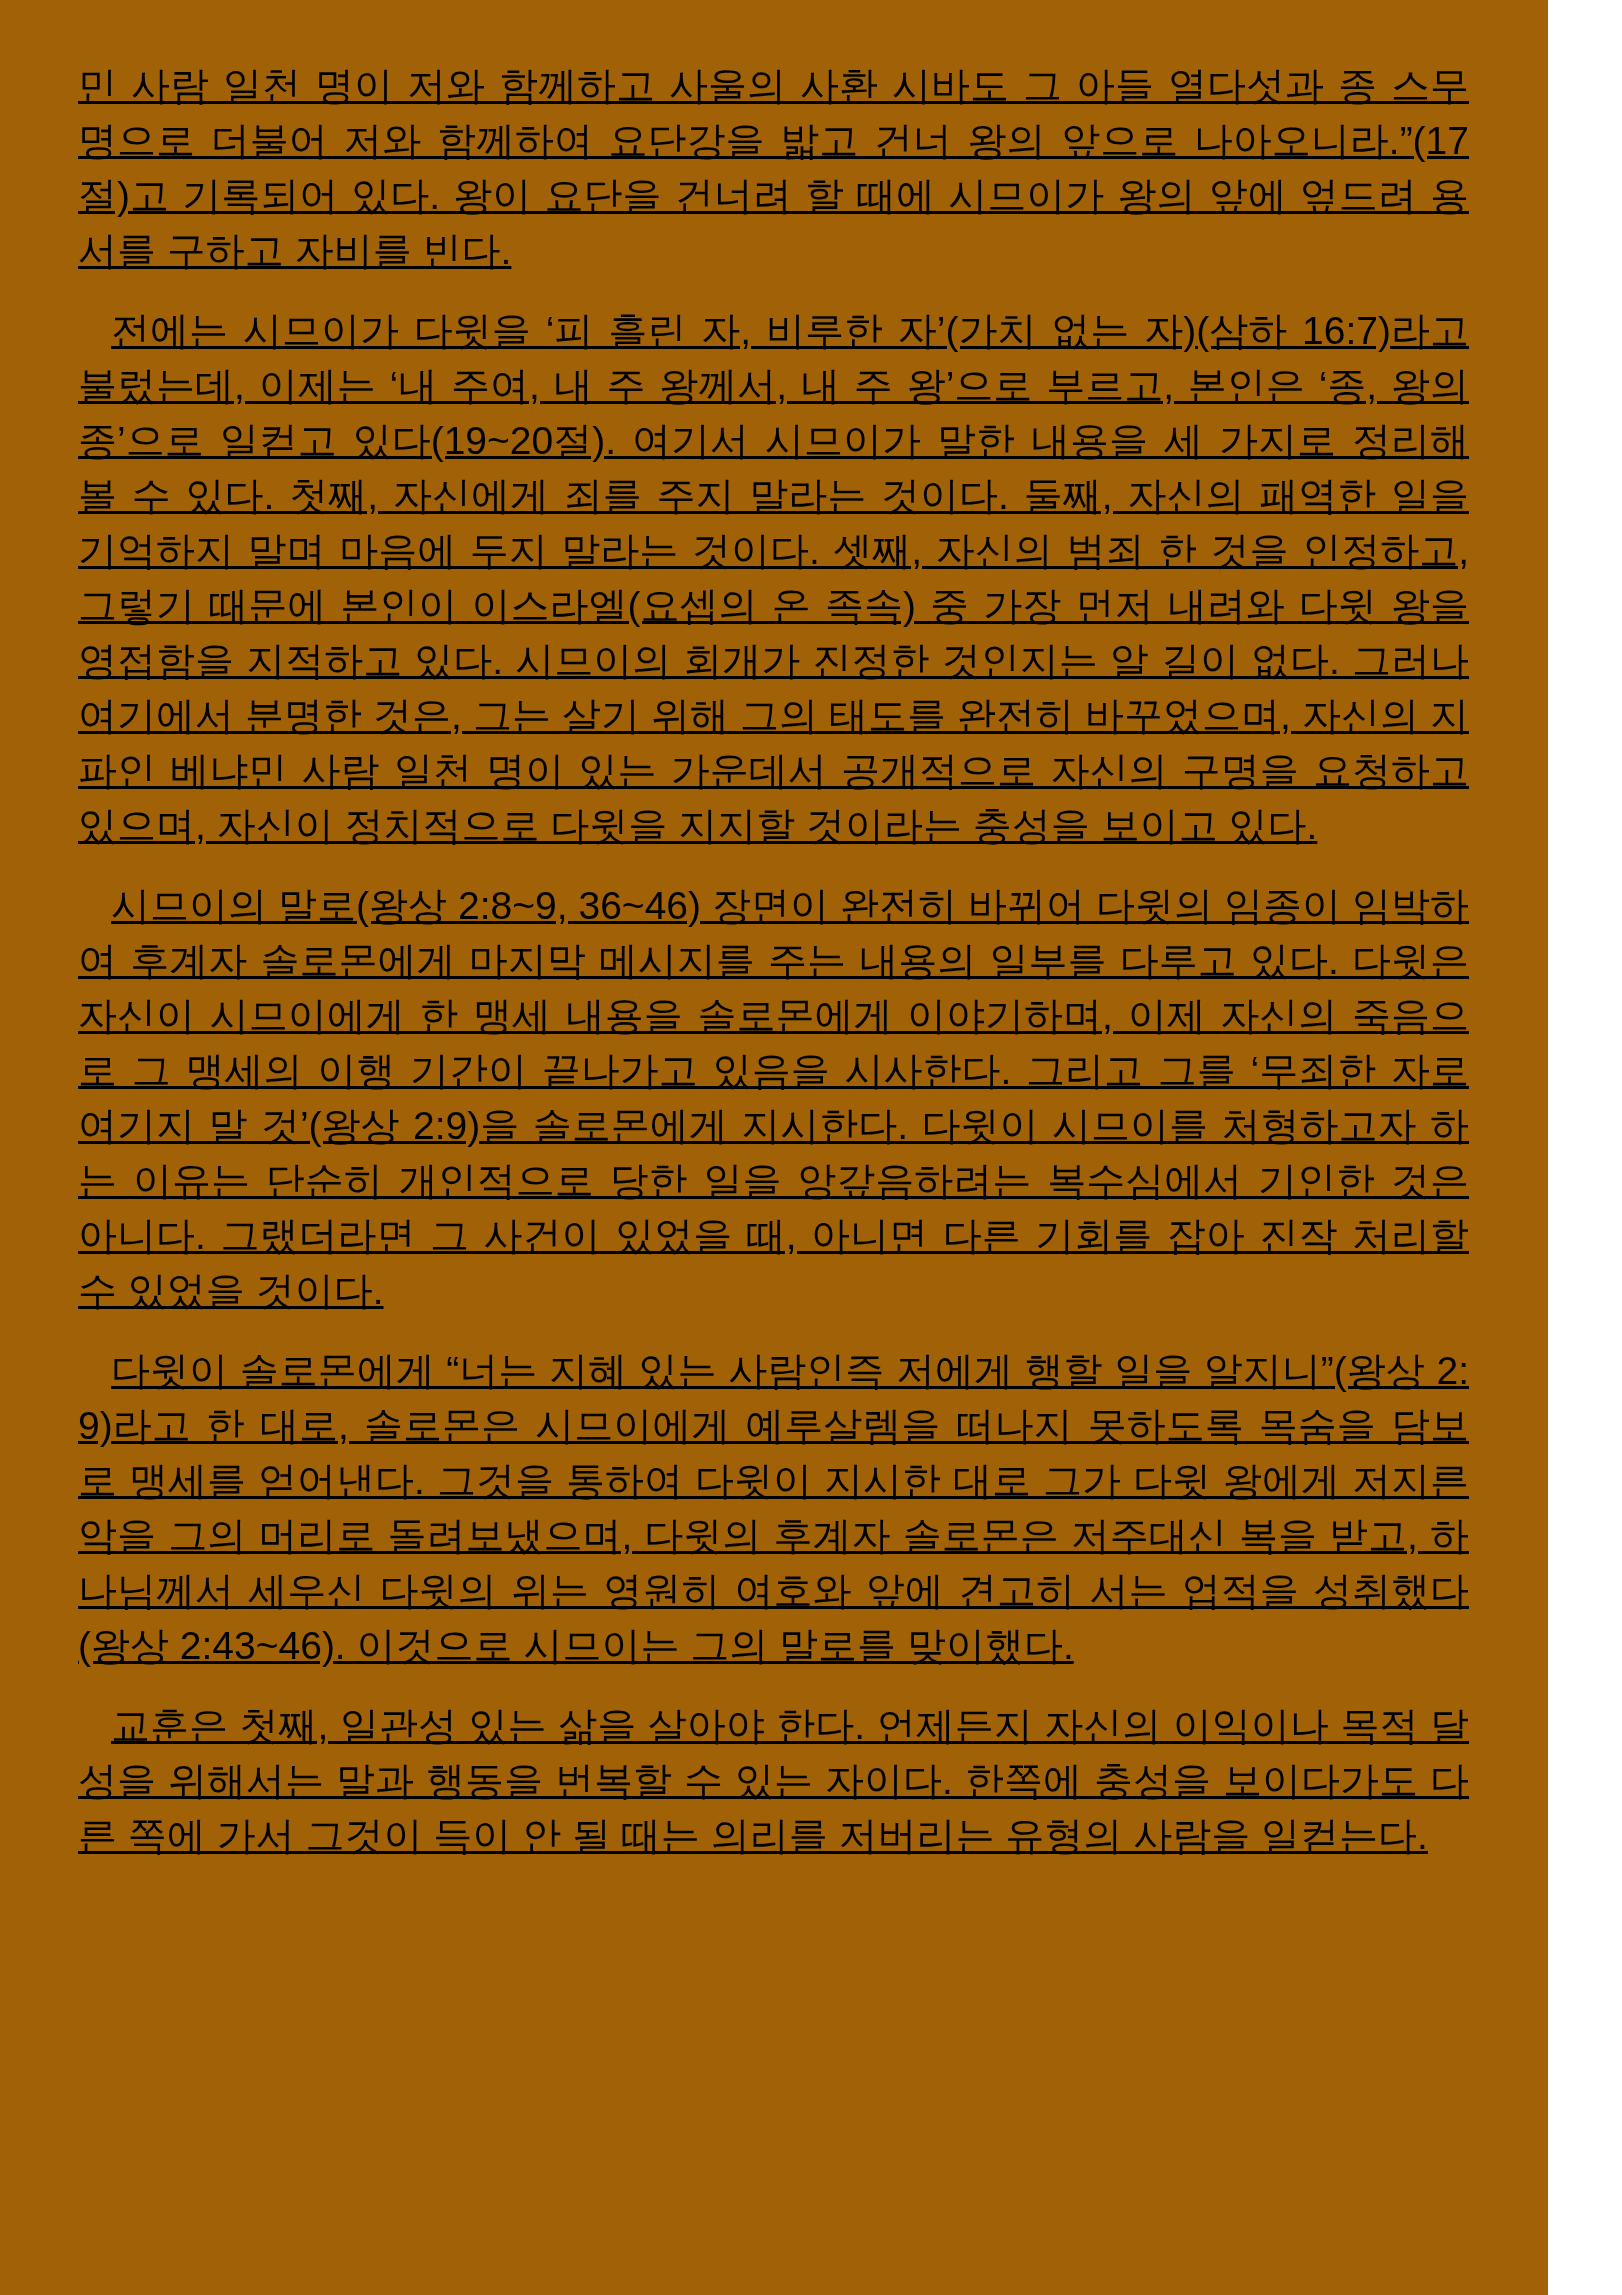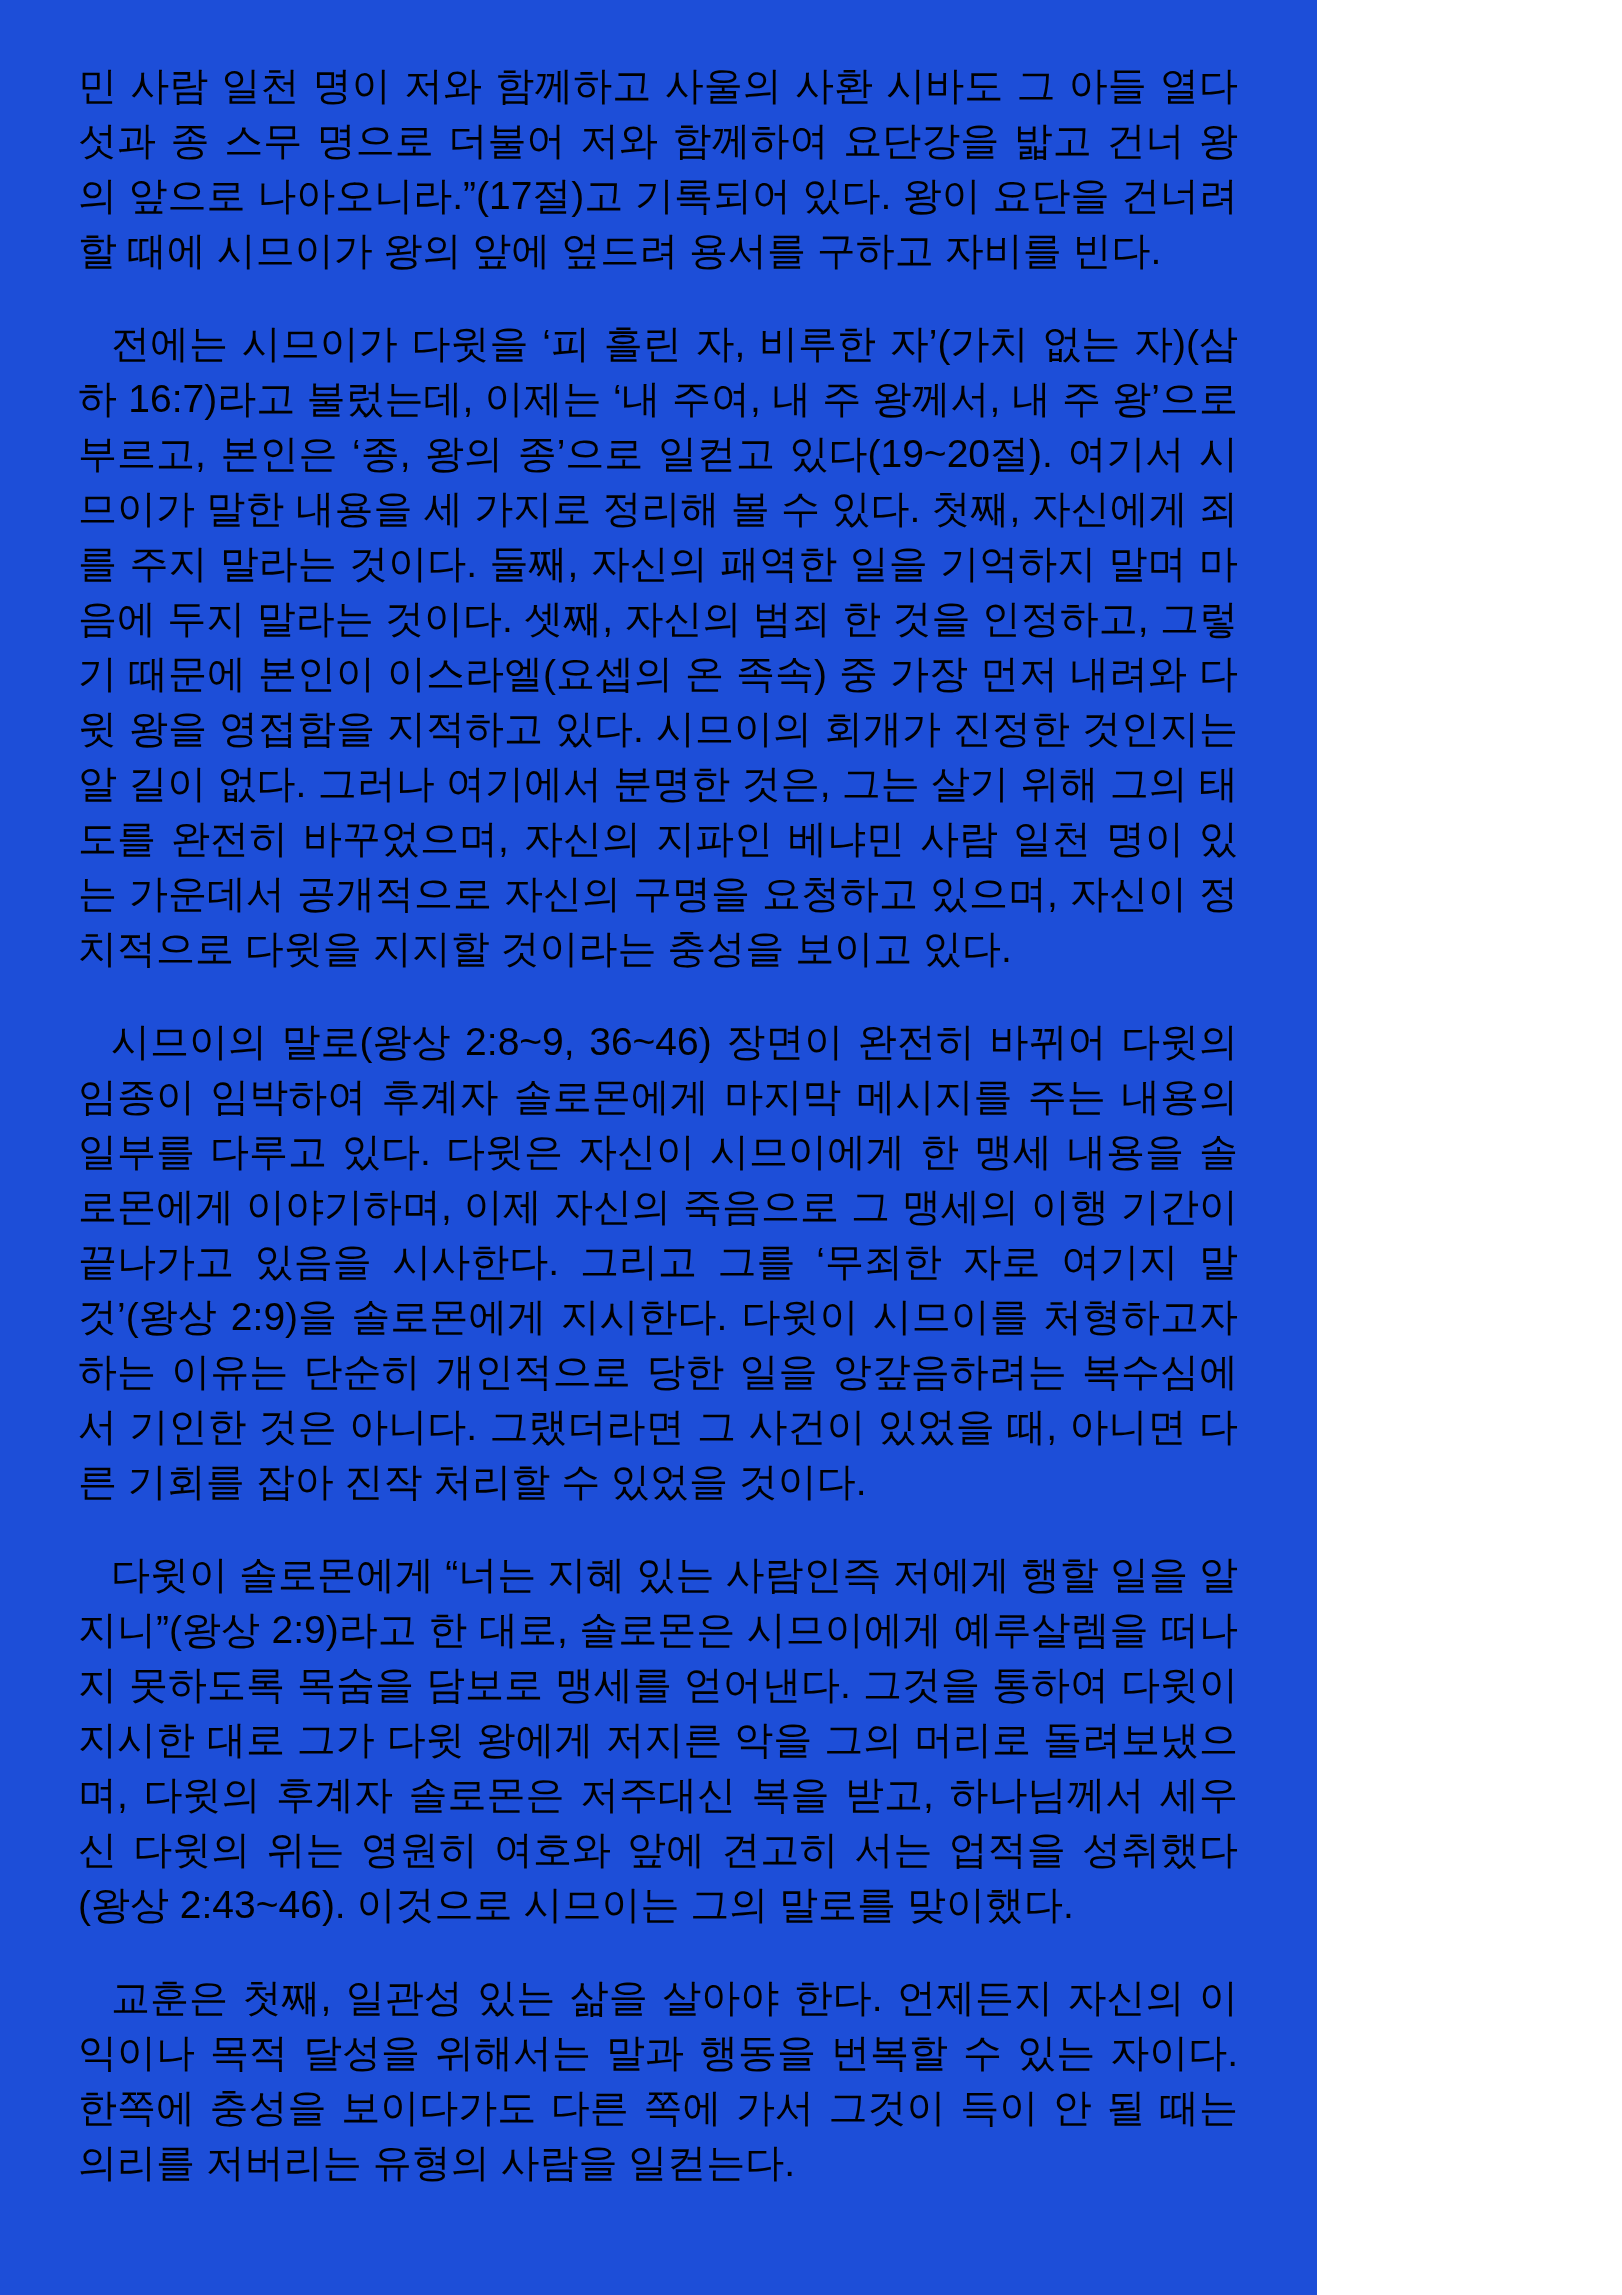--- a/index.html
+++ b/index.html
@@ -8,39 +8,40 @@
     background: #ffffff;
   }
   body {
     width: 1623px;
     height: 2295px;
     position: relative;
     font-family: "Liberation Sans", "DejaVu Sans", sans-serif;
   }
   .page {
     box-sizing: border-box;
-    width: 1317px;
+    width: 1548px;
     height: 2295px;
     padding: 58px 79px 0 78px;
-    background: #1d4ed8;
+    background: #a16207;
     overflow: hidden;
+    text-decoration: underline;
   }
   .para {
     margin: 0;
     color: #000000;
     font-size: 39px;
     line-height: 55px;
     text-align: justify;
     text-align-last: left;
     word-break: break-all;
     overflow-wrap: break-word;
     letter-spacing: 0;
   }
   .para + .para {
-    margin-top: 38px;
+    margin-top: 25px;
   }
   .para.indent {
     text-indent: 33px;
   }
 </style>
 </head>
 <body>
 
 <div class="page">
   <p class="para">민 사람 일천 명이 저와 함께하고 사울의 사환 시바도 그 아들 열다섯과 종 스무 명으로 더불어 저와 함께하여 요단강을 밟고 건너 왕의 앞으로 나아오니라.”(17절)고 기록되어 있다. 왕이 요단을 건너려 할 때에 시므이가 왕의 앞에 엎드려 용서를 구하고 자비를 빈다.</p>

